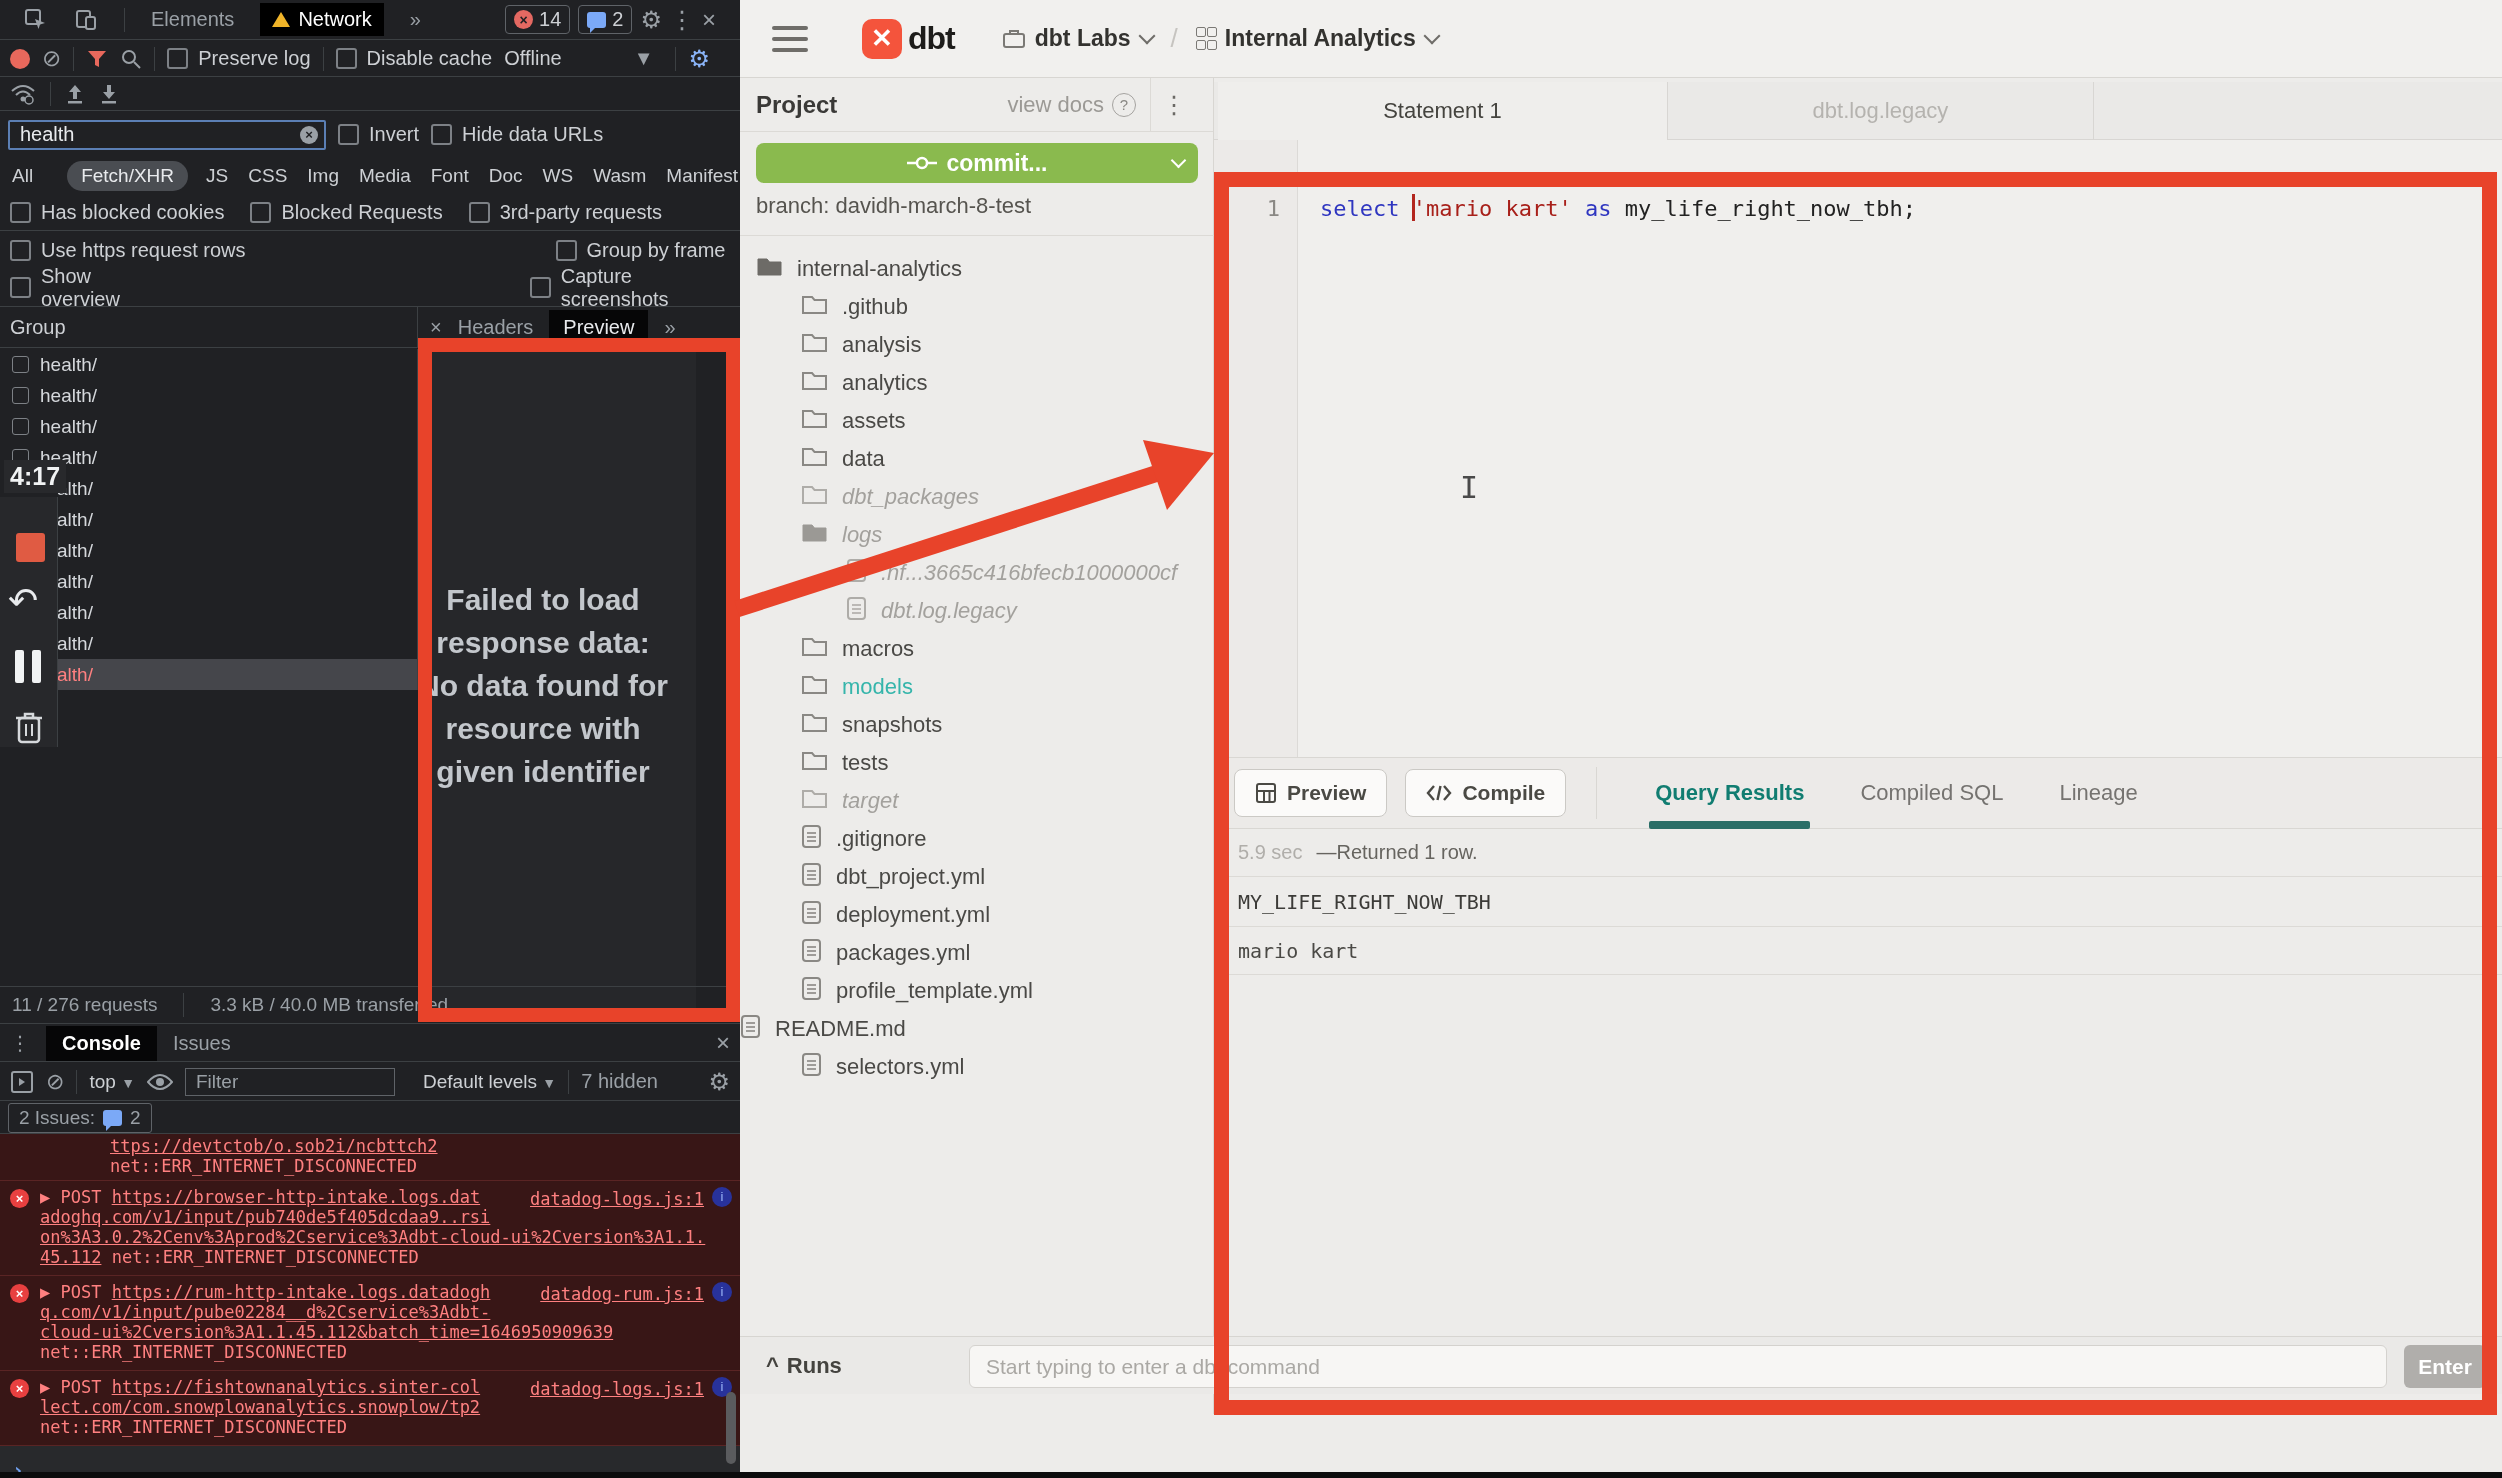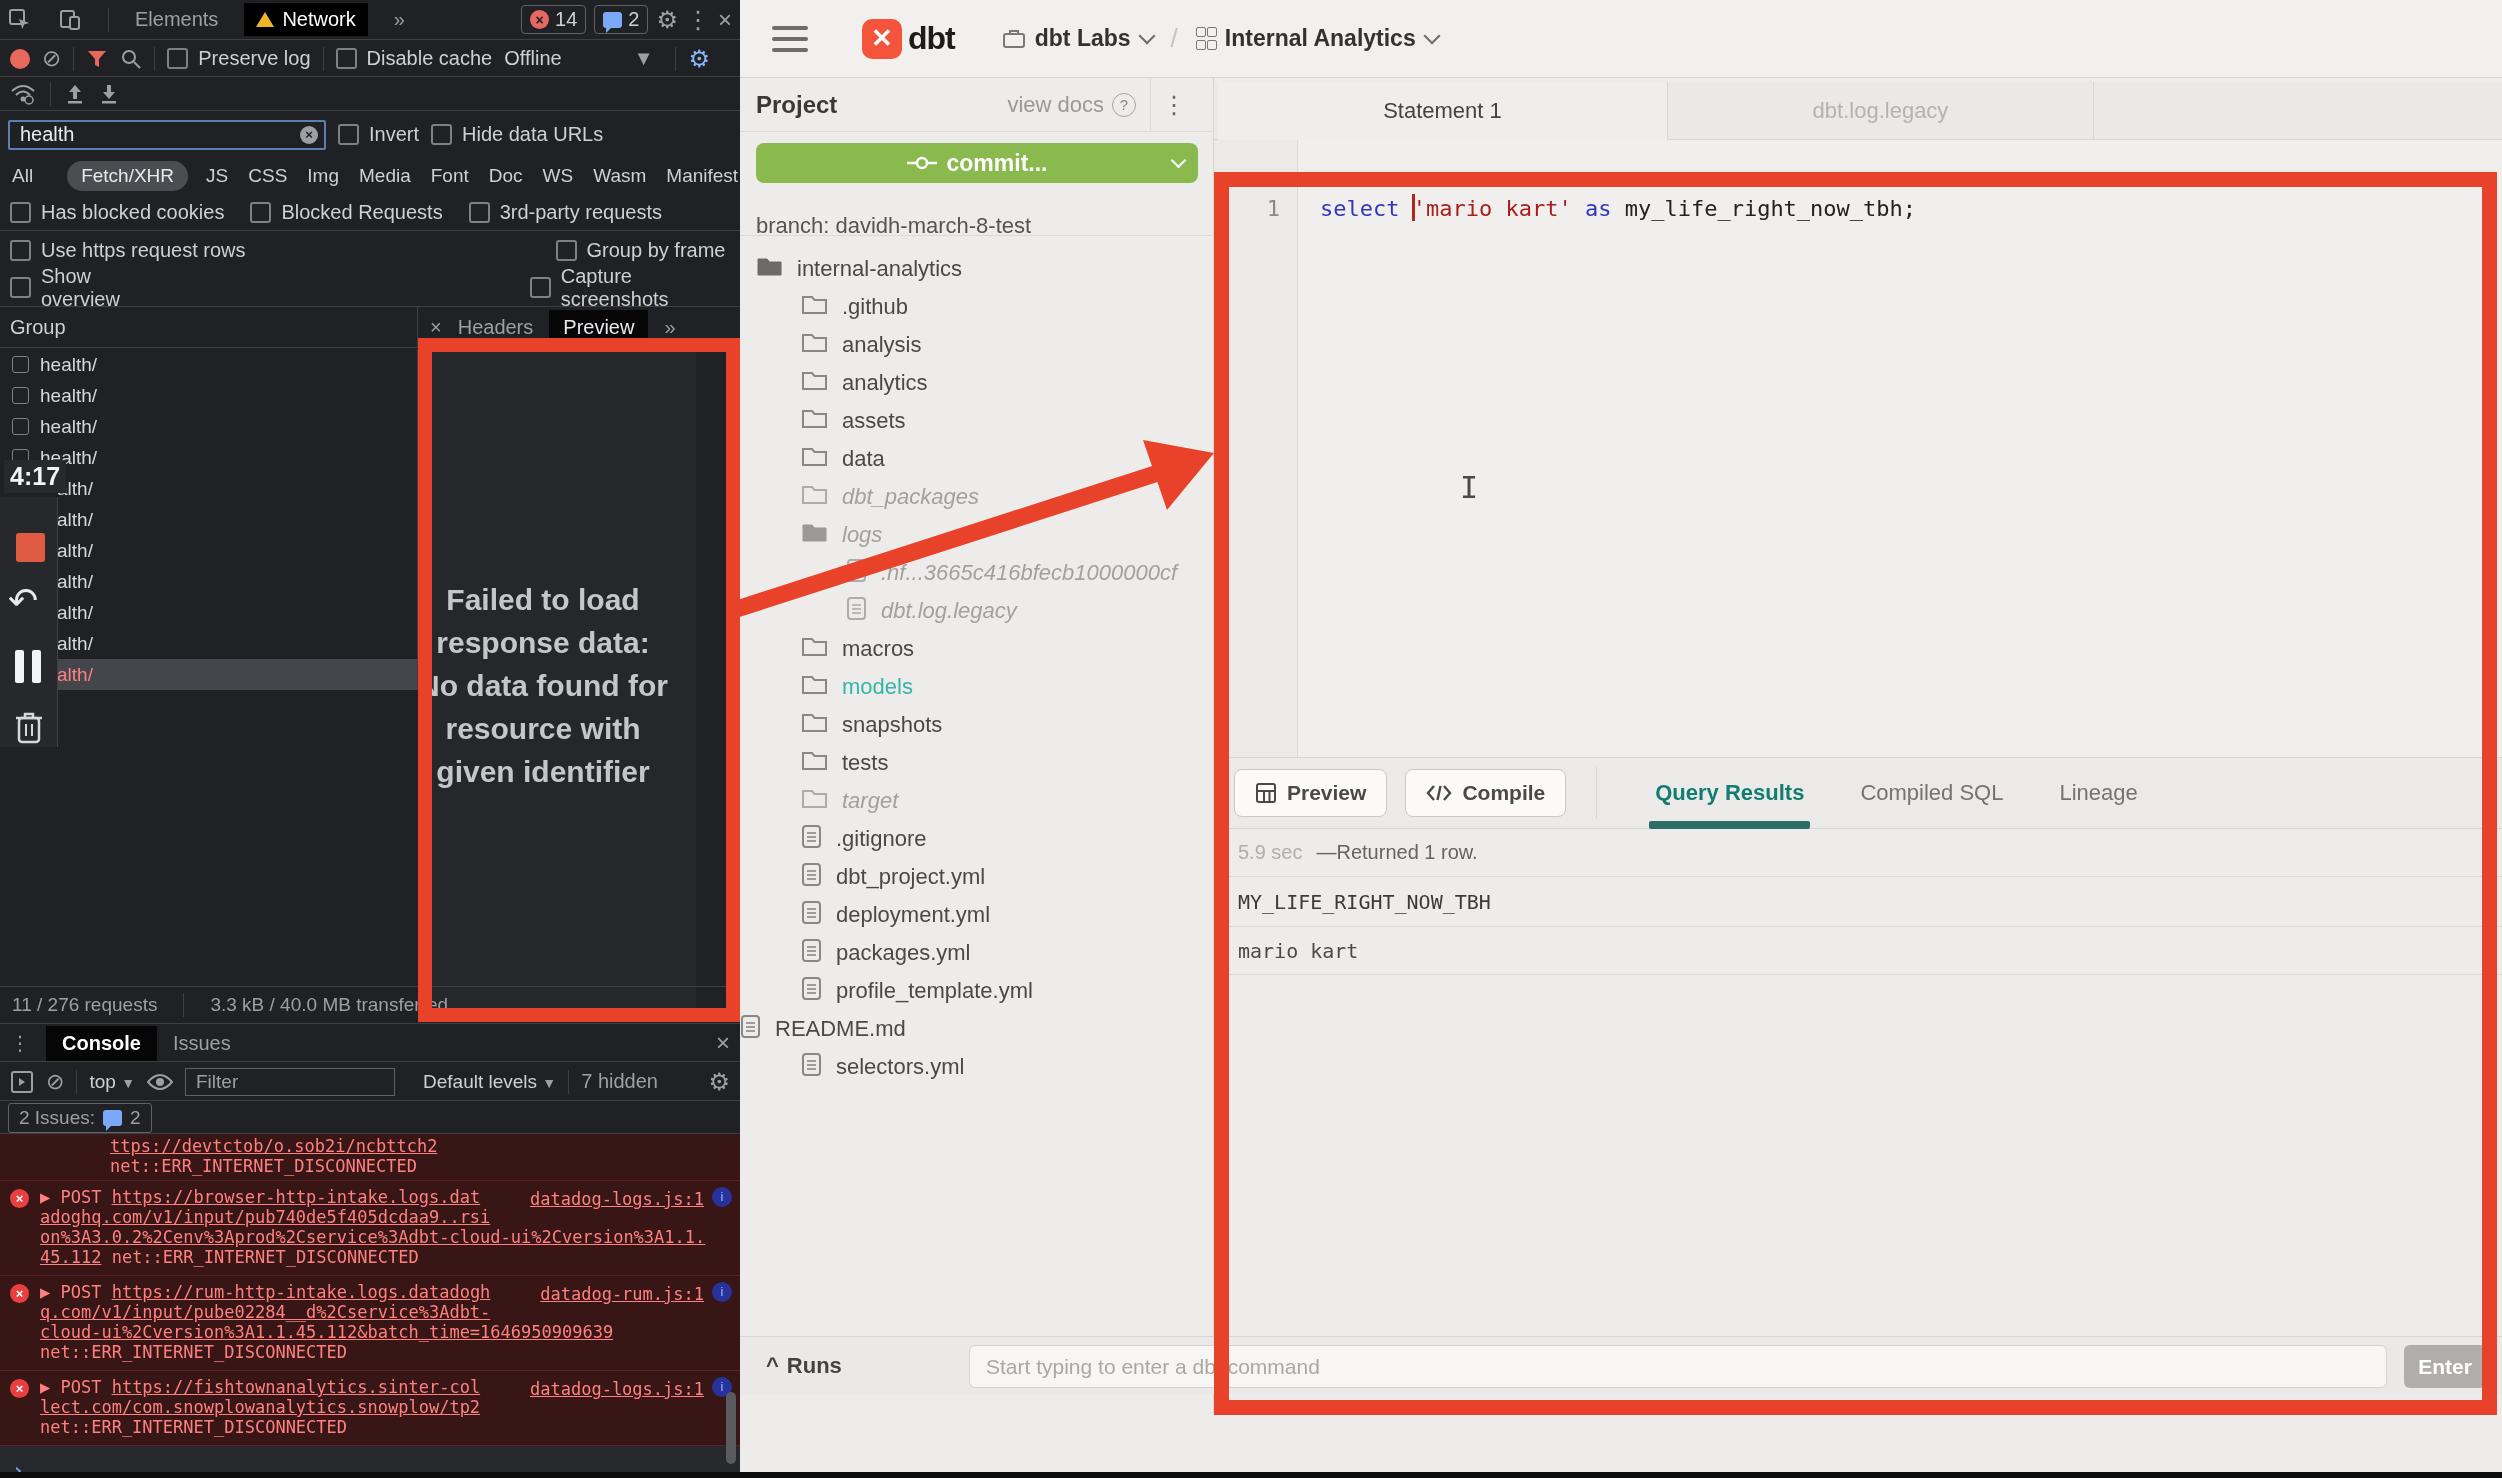--- a/index.html
+++ b/index.html
@@ -1,20 +1,20 @@
 <!DOCTYPE html>
 <html><head>
 <meta charset="utf-8">
 <style>
   html,body{margin:0;padding:0;background:#000;}
   .canvas{position:relative;width:2502px;height:1478px;overflow:hidden;background:#edecea;font-family:"Liberation Sans",sans-serif;}
   
   .devtools{position:absolute;left:0;top:0;width:740px;height:1478px;background:#202124;color:#cdd0d4;font-size:20px;}
   .dt-row{position:absolute;left:0;width:740px;display:flex;align-items:center;box-sizing:border-box;}
-  .dt-tabbar{top:0;height:40px;border-bottom:1px solid #3c4043;gap:26px;padding:0 8px;}
+  .dt-tabbar{top:0;height:40px;border-bottom:1px solid #3c4043;gap:26px;padding:0 24px;}
   .dt-toolbar1{top:41px;height:36px;border-bottom:1px solid #3c4043;gap:12px;padding:0 10px;}
   .dt-toolbar2{top:78px;height:33px;border-bottom:1px solid #3c4043;gap:14px;padding:0 10px;}
   .dt-filterrow{top:112px;height:45px;gap:12px;padding:0 8px;}
   .dt-chips{top:158px;height:35px;gap:16px;padding:0 10px;font-size:19px;}
   .dt-checks1{top:194px;height:37px;border-bottom:1px solid #3c4043;gap:26px;padding:0 10px;}
   .dt-checks2{top:232px;height:37px;padding:0 10px;}
   .dt-checks3{top:269px;height:38px;border-bottom:1px solid #3c4043;padding:0 10px;}
   .tabtxt{color:#9aa0a6;font-size:20px;}
   .dt-tab-active{background:#000;color:#fff;padding:5px 12px;display:flex;gap:8px;align-items:center;}
   .warn-tri{width:0;height:0;border-left:9px solid transparent;border-right:9px solid transparent;border-bottom:15px solid #f0b429;}
@@ -80,21 +80,21 @@
   .gridic{display:grid;grid-template-columns:8px 8px;gap:3px;}
   .gridic i{width:8px;height:8px;border:1.8px solid #7b7975;border-radius:2px;}
   .db-explorer{position:absolute;left:0;top:78px;width:474px;height:1336px;border-right:1px solid #d8d6d2;box-sizing:border-box;}
   .px-hdr{height:54px;border-bottom:1px solid #dcdad6;display:flex;align-items:center;padding:0 16px;box-sizing:border-box;}
   .px-title{font-weight:bold;font-size:24px;color:#3a3937;}
   .px-docs{margin-left:auto;color:#9b9995;font-size:22px;display:flex;gap:8px;align-items:center;}
   .qcirc{width:22px;height:22px;border:1.6px solid #a5a3a0;border-radius:50%;font-size:15px;display:flex;align-items:center;justify-content:center;color:#8a8884;}
   .px-kebab{width:46px;border-left:1px solid #dcdad6;align-self:stretch;display:flex;align-items:center;justify-content:center;color:#6b6965;font-size:24px;margin-left:14px;}
   .commitbtn{position:absolute;left:16px;top:65px;width:442px;height:40px;background:#8aba4e;border-radius:8px;color:#fff;font-weight:bold;font-size:23px;display:flex;align-items:center;justify-content:center;gap:10px;}
   .commitbtn .dd{position:absolute;right:14px;top:12px;width:9px;height:9px;border-right:2.5px solid #fff;border-bottom:2.5px solid #fff;transform:rotate(45deg);}
-  .branchrow{position:absolute;left:16px;top:115px;font-size:22px;color:#56544f;margin-top:20px;}
+  .branchrow{position:absolute;left:16px;top:115px;font-size:22px;color:#56544f;}
   .px-sep{position:absolute;left:0;top:157px;width:474px;height:1px;background:#dcdad6;}
   .tree{position:absolute;left:0;top:172px;width:474px;}
   .trow{height:38px;display:flex;align-items:center;gap:14px;font-size:22px;color:#4a4946;}
   .trow.muted{color:#a3a19d;font-style:italic;}
   .trow.accent{color:#35b5ab;}
   .db-editor{position:absolute;left:474px;top:78px;width:1288px;height:1336px;}
   .tabstrip{position:absolute;left:0;top:4px;width:1288px;height:58px;background:#eae9e7;border-bottom:1px solid #d8d6d3;box-sizing:border-box;}
   .etab{position:absolute;top:0;height:58px;display:flex;align-items:center;justify-content:center;font-size:22px;box-sizing:border-box;}
   .etab1{left:4px;width:450px;background:#efeeec;border-right:1px solid #d8d6d3;color:#45443f;}
   .etab2{left:454px;width:426px;border-right:1px solid #d8d6d3;color:#b5b3af;}

